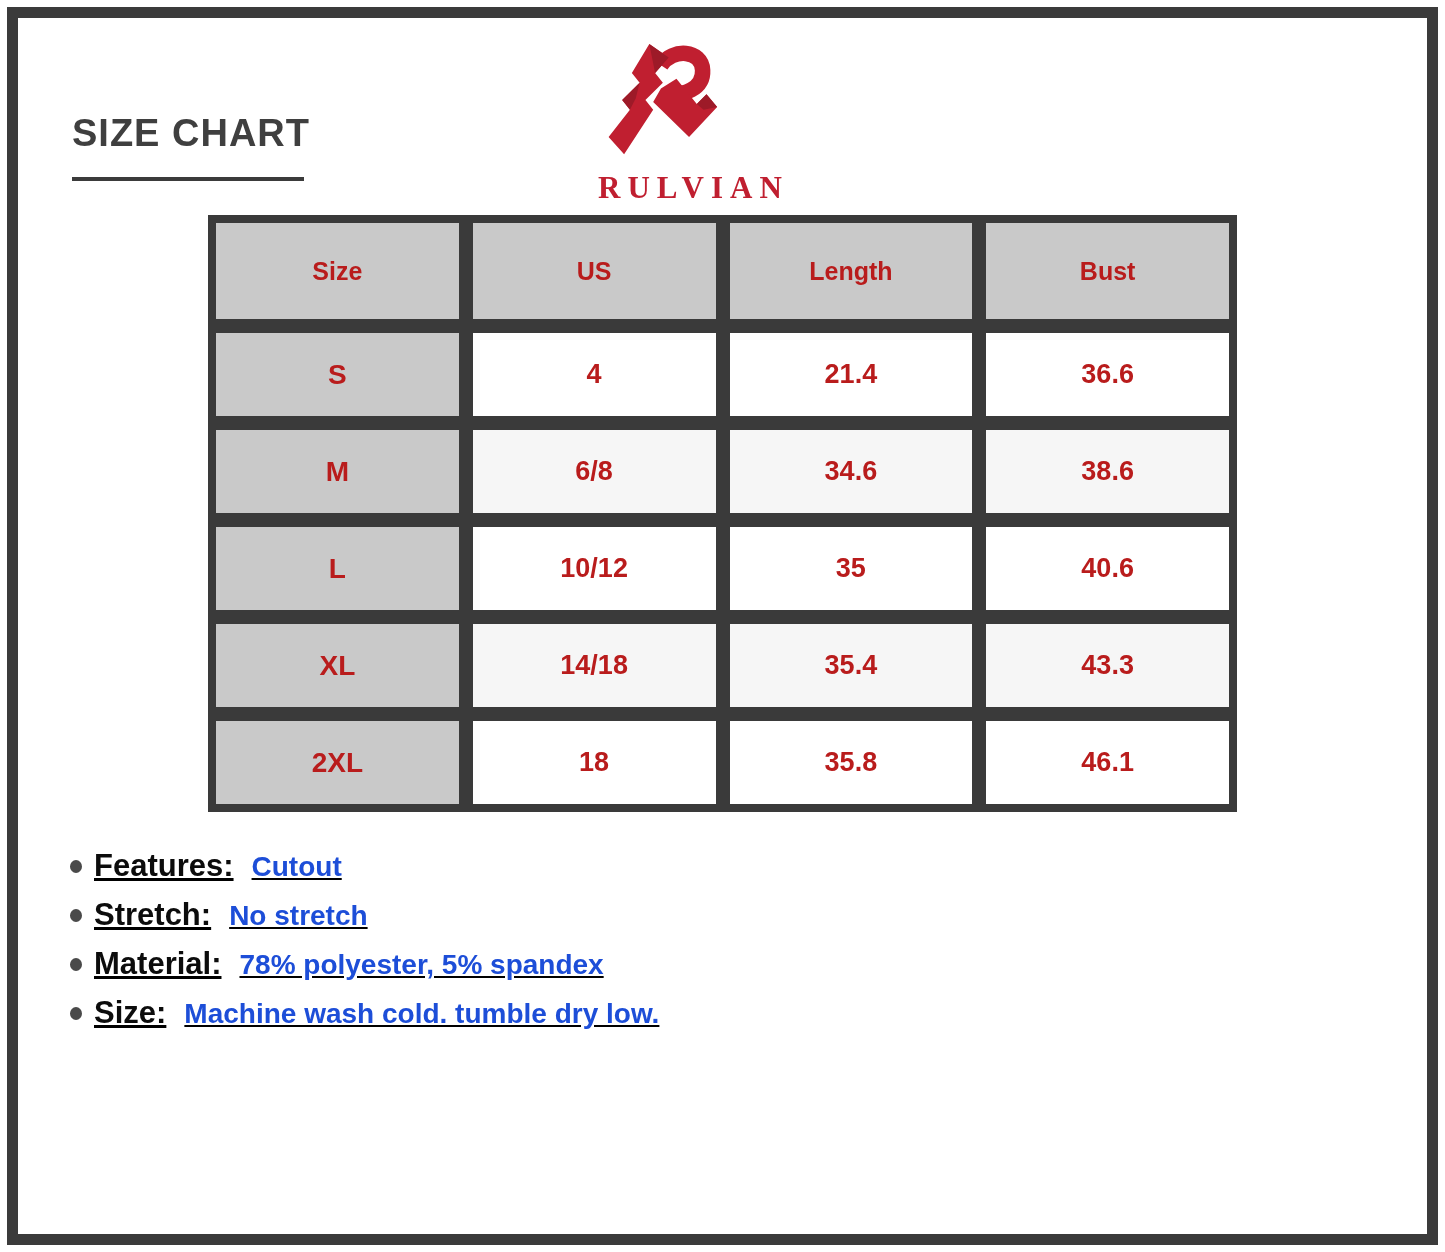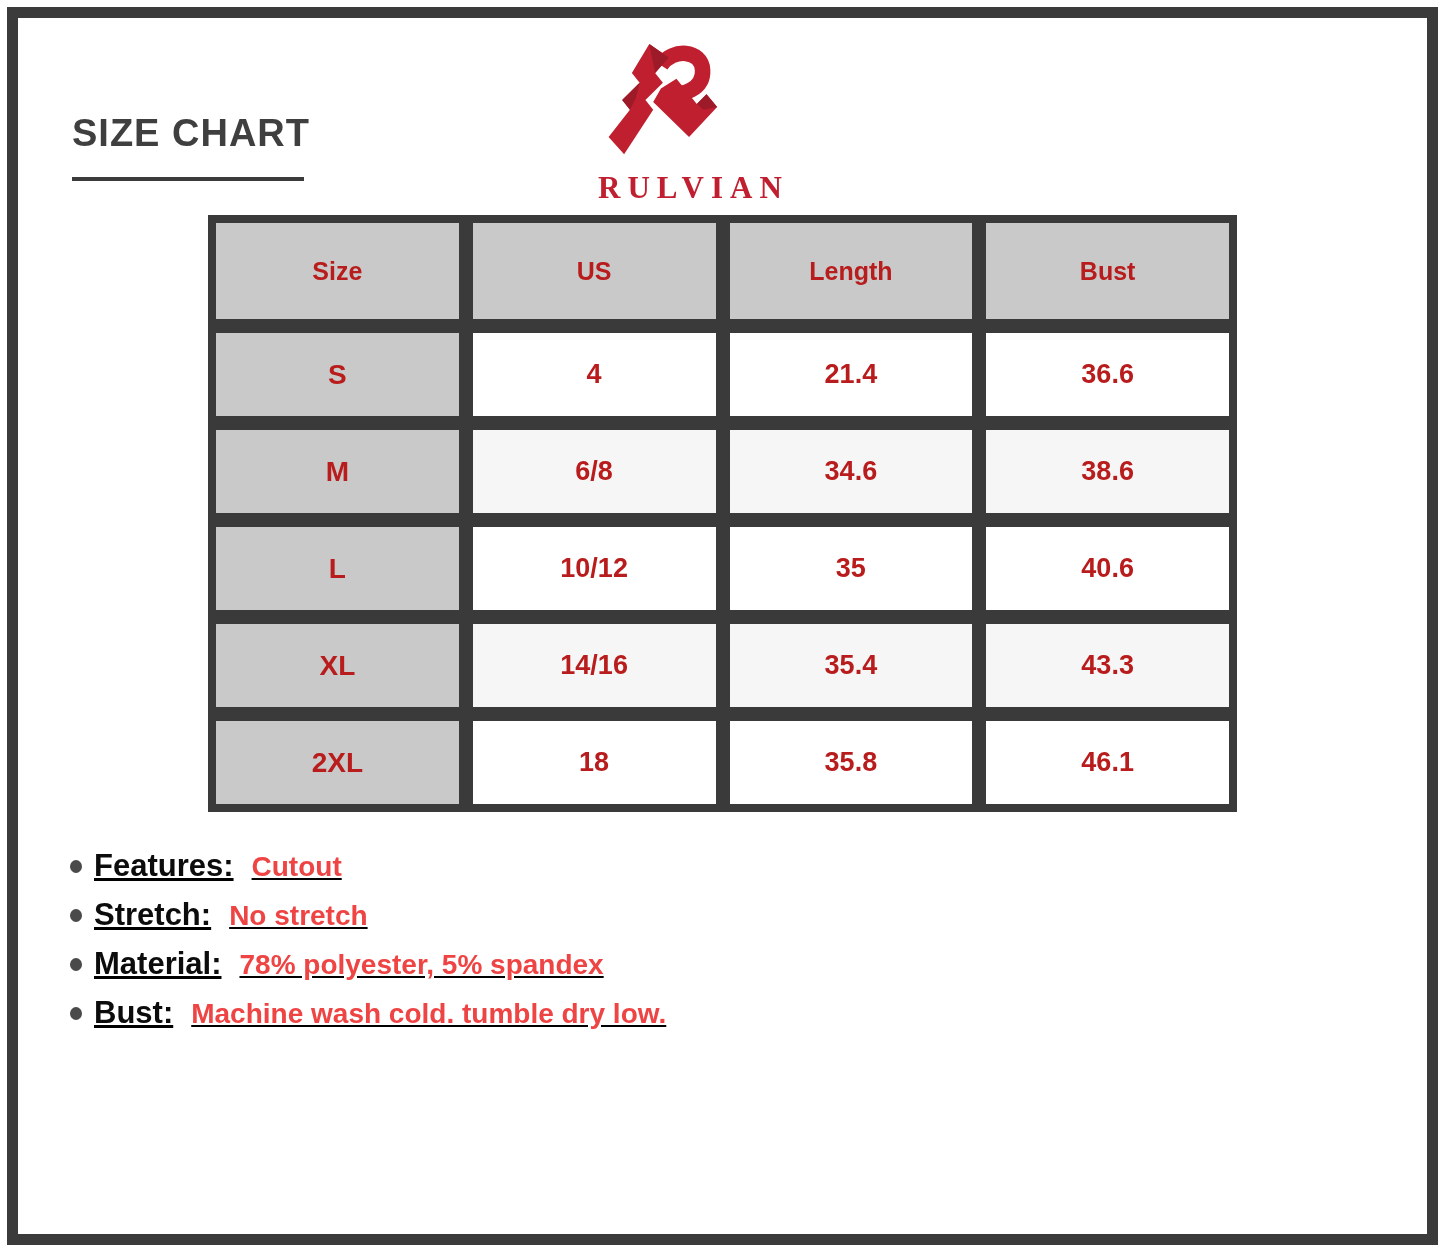--- a/index.html
+++ b/index.html
@@ -88,21 +88,21 @@
   .detail-label {
     font-size: 31px;
     font-weight: bold;
     color: #0c0c0c;
     margin-right: 18px;
     white-space: nowrap;
   }
   .detail-value {
     font-size: 28px;
     font-weight: bold;
-    color: #ef4444;
+    color: #1d4ed8;
     white-space: nowrap;
   }
 </style>
 </head>
 <body>
 
 <div class="canvas">
   <div class="frame"></div>
 
   <div class="title-block">
@@ -146,21 +146,21 @@
 
     <div class="trow">
       <div class="cell sizecol">L</div>
       <div class="cell data">10/12</div>
       <div class="cell data">35</div>
       <div class="cell data">40.6</div>
     </div>
 
     <div class="trow alt">
       <div class="cell sizecol">XL</div>
-      <div class="cell data">14/16</div>
+      <div class="cell data">14/18</div>
       <div class="cell data">35.4</div>
       <div class="cell data">43.3</div>
     </div>
 
     <div class="trow">
       <div class="cell sizecol">2XL</div>
       <div class="cell data">18</div>
       <div class="cell data">35.8</div>
       <div class="cell data">46.1</div>
     </div>
@@ -177,17 +177,17 @@
       <span class="detail-label">Stretch:</span>
       <span class="detail-value">No stretch</span>
     </div>
     <div class="detail-item">
       <span class="bullet"></span>
       <span class="detail-label">Material:</span>
       <span class="detail-value">78% polyester, 5% spandex</span>
     </div>
     <div class="detail-item">
       <span class="bullet"></span>
-      <span class="detail-label">Bust:</span>
+      <span class="detail-label">Size:</span>
       <span class="detail-value">Machine wash cold. tumble dry low.</span>
     </div>
   </div>
 </div>
 
 </body></html>

